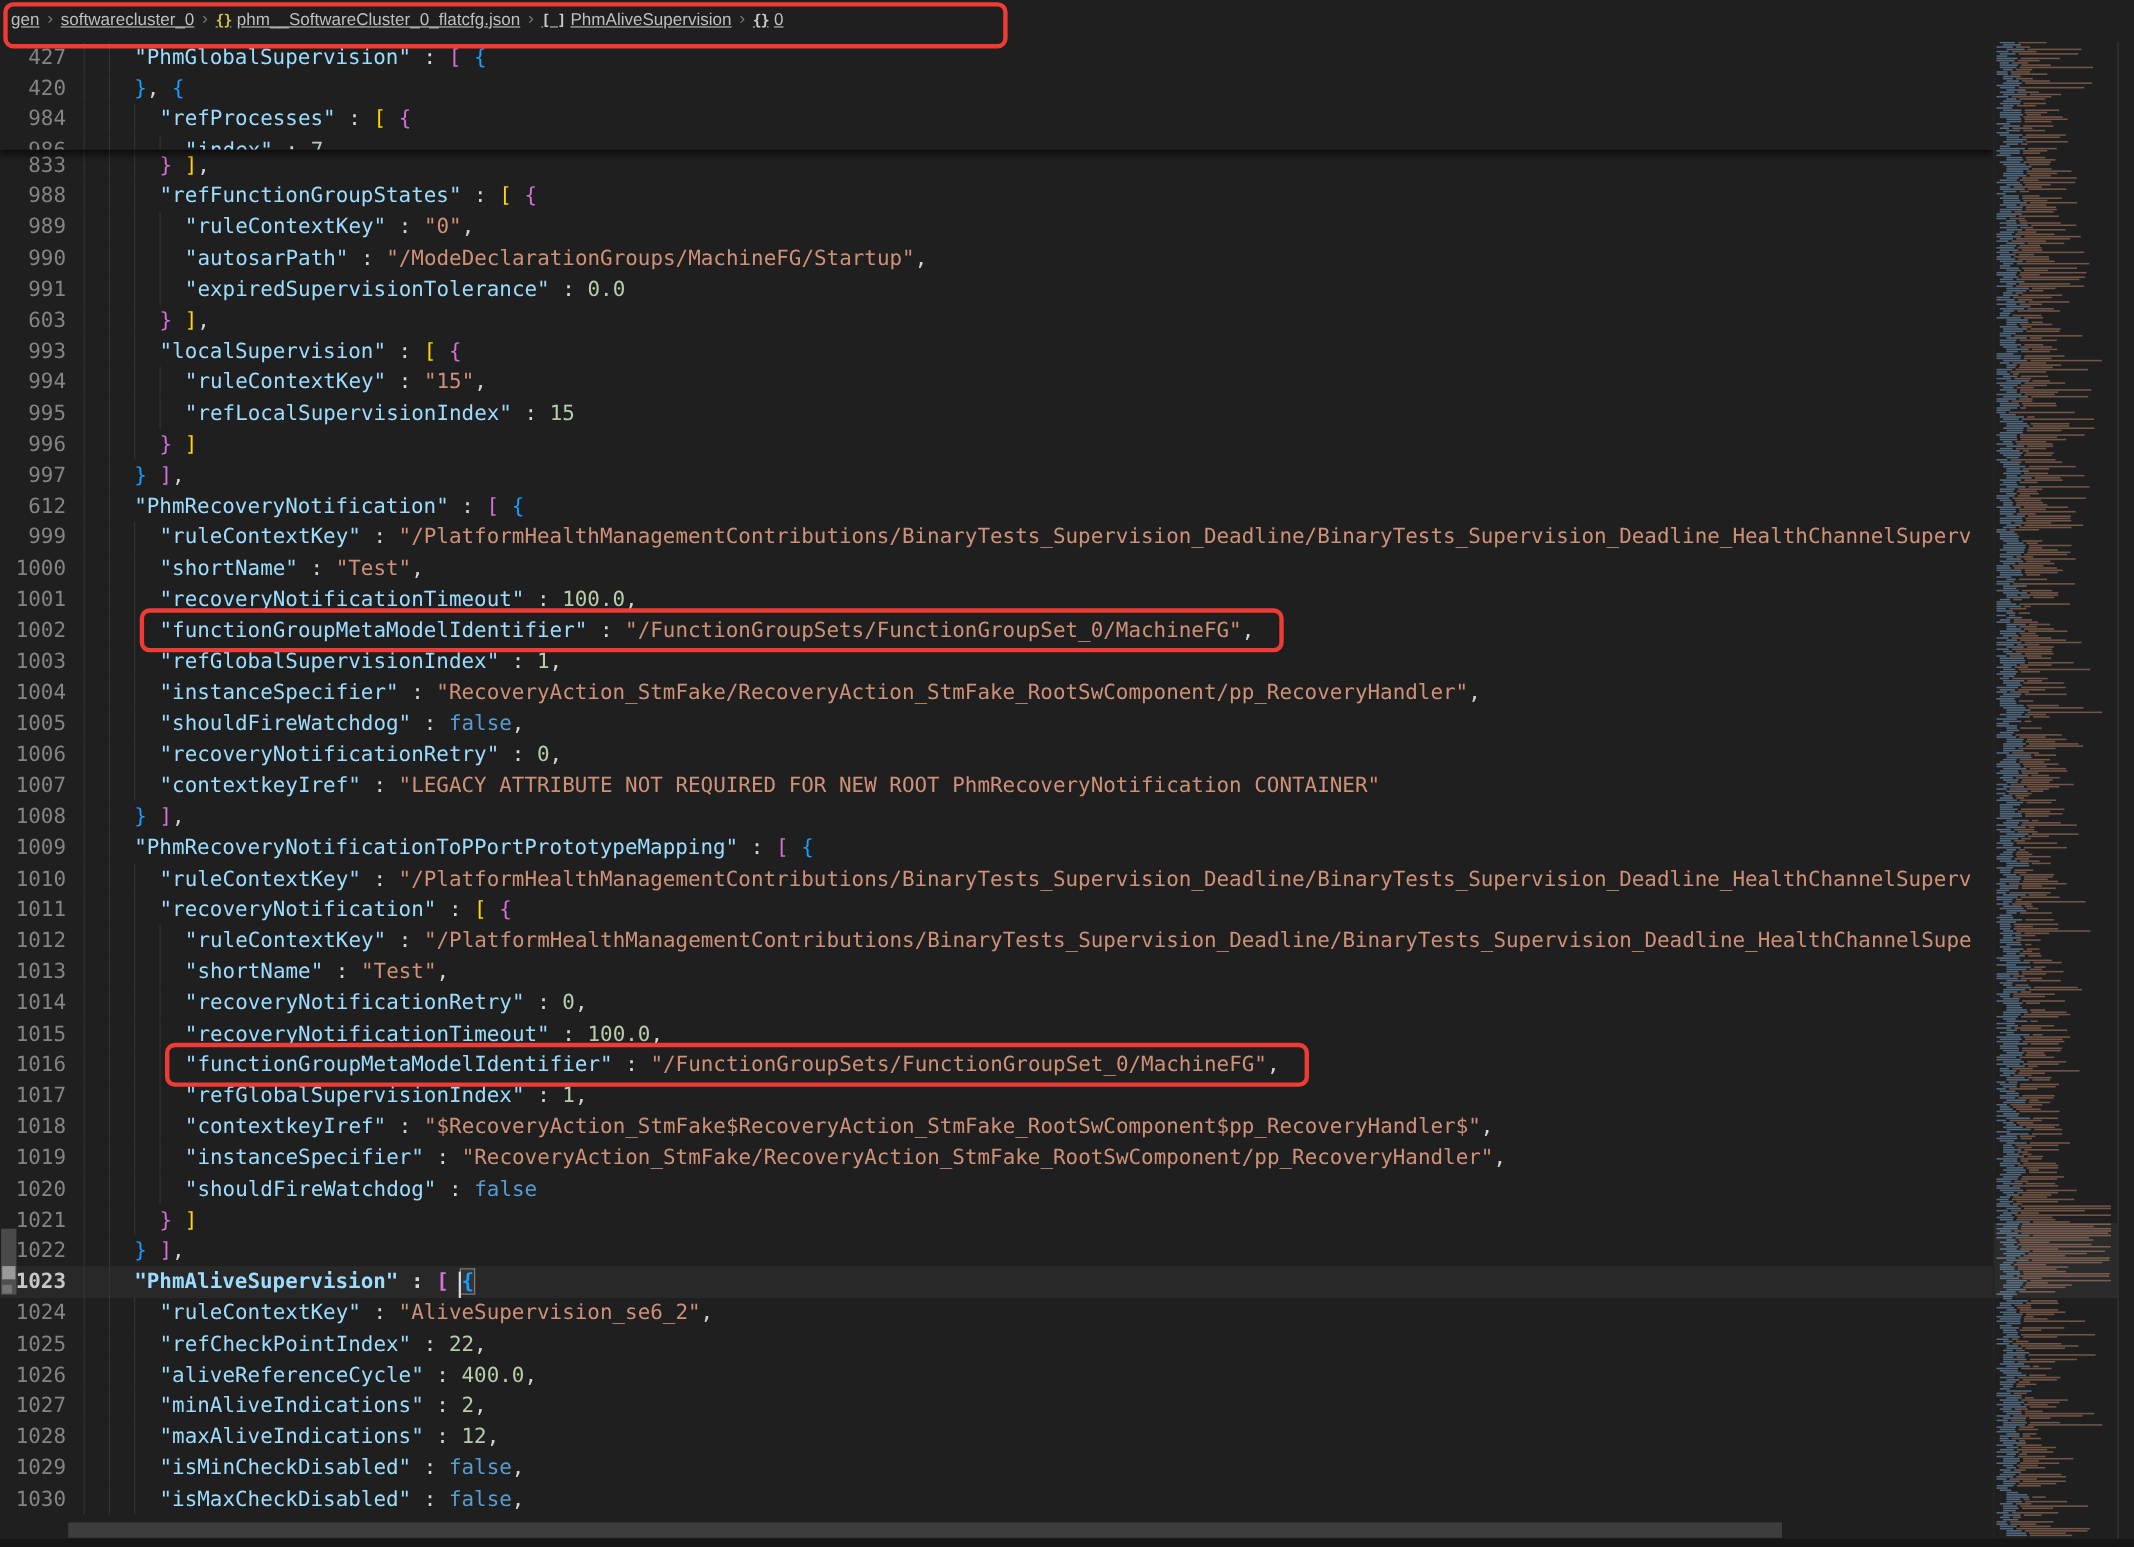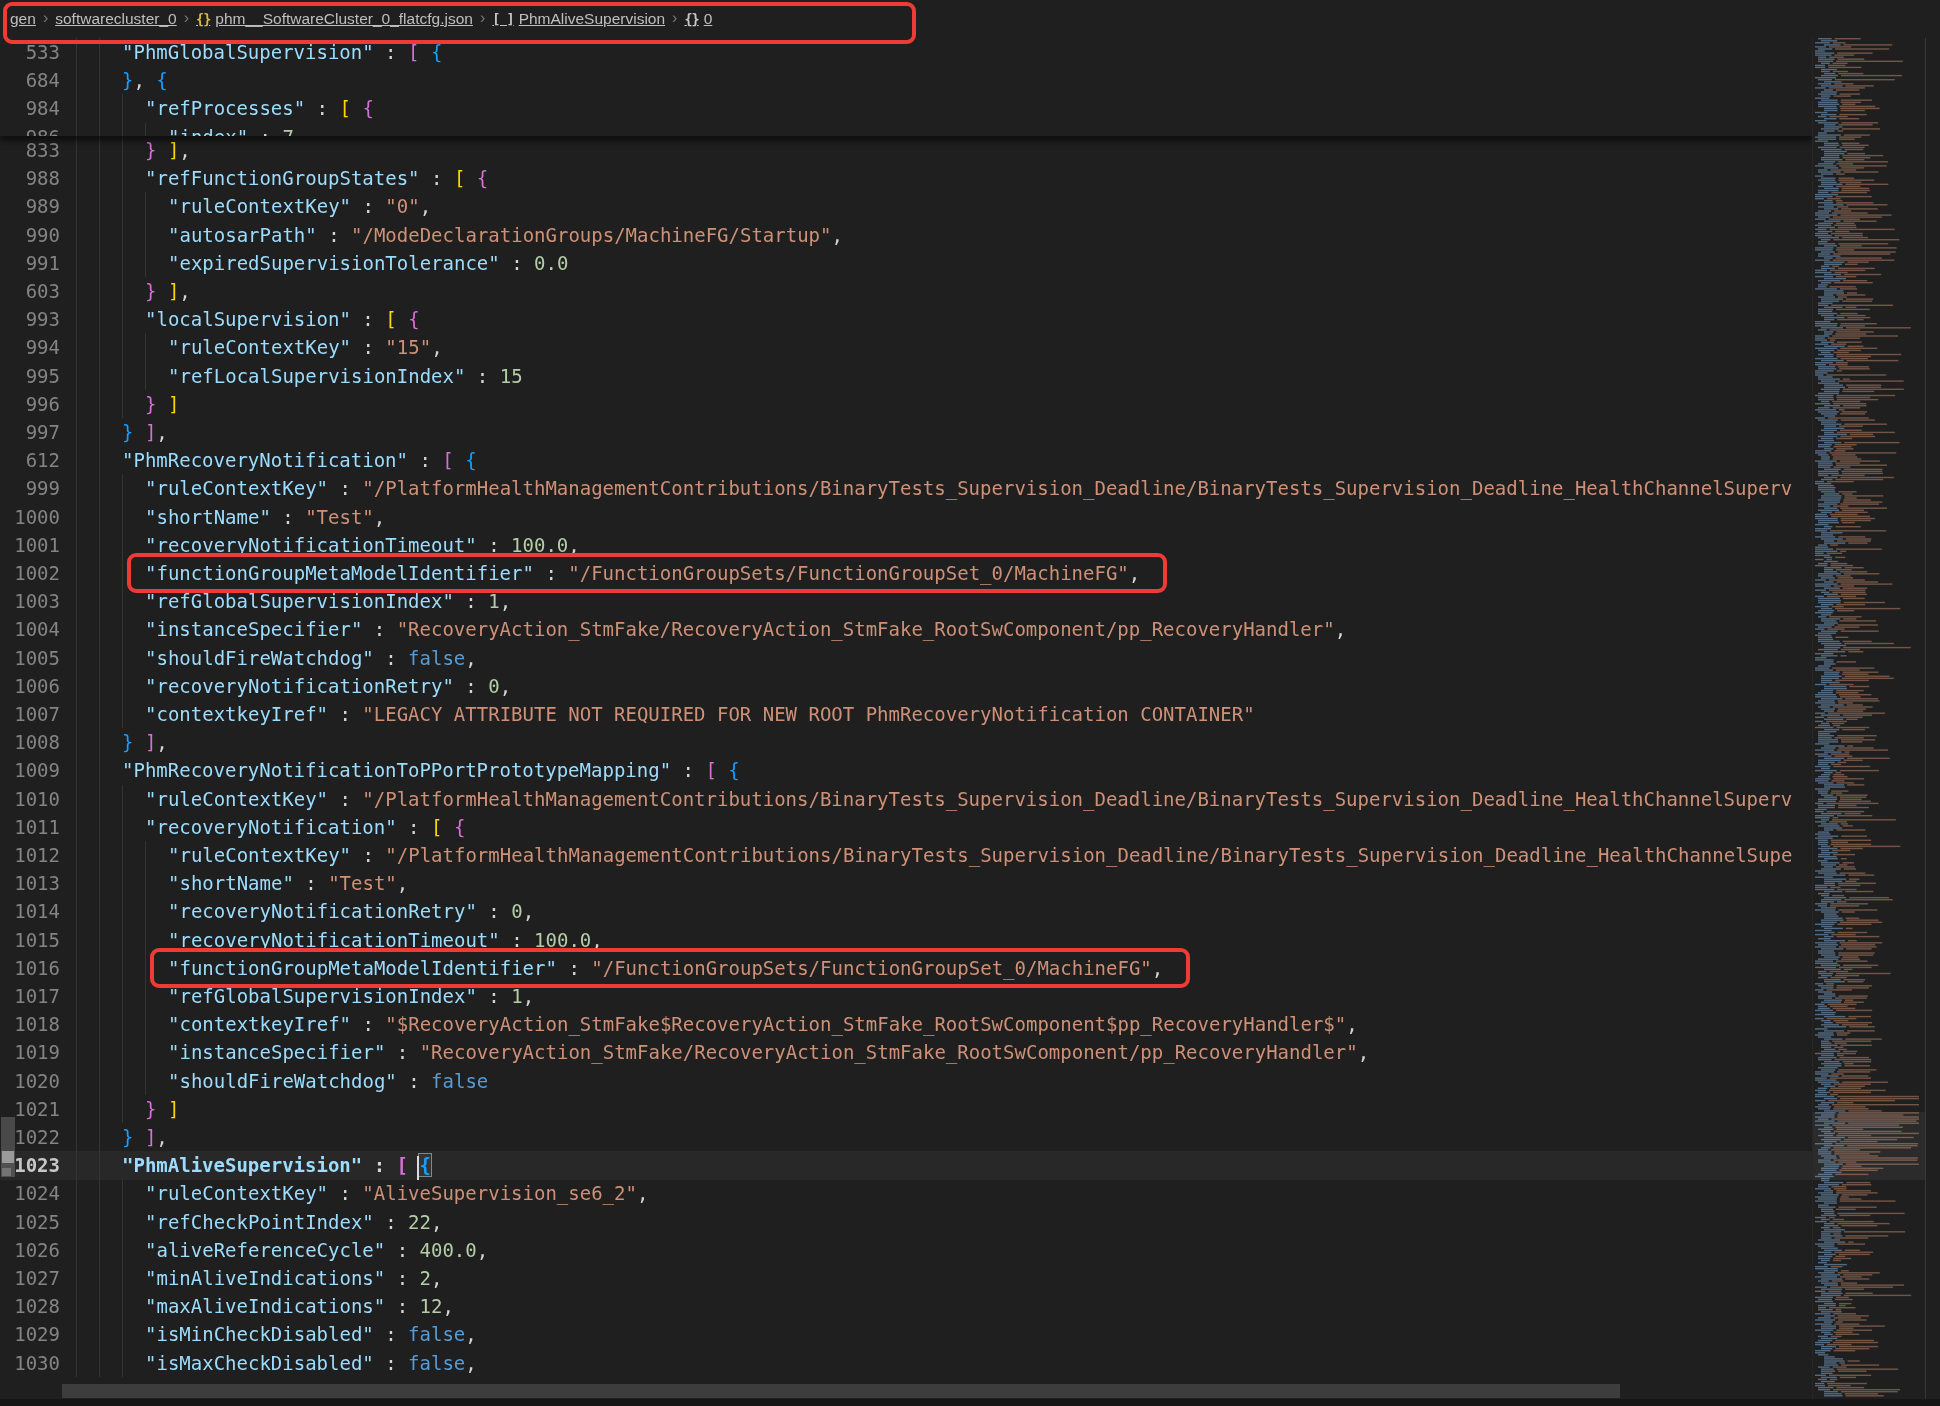--- a/index.html
+++ b/index.html
@@ -123,22 +123,22 @@
       <div class="row" style="top: 1179.4px;"><span class="gutter">1024</span><span class="guide" style="left: 76px;"></span><span class="guide" style="left: 99px;"></span><span class="guide" style="left: 122px;"></span><span class="codetext" style="left: 145px;"><span class="tk-k">"ruleContextKey"</span><span class="tk-p"> : </span><span class="tk-s">"AliveSupervision_se6_2"</span><span class="tk-p">,</span></span></div>
       <div class="row" style="top: 1207.6px;"><span class="gutter">1025</span><span class="guide" style="left: 76px;"></span><span class="guide" style="left: 99px;"></span><span class="guide" style="left: 122px;"></span><span class="codetext" style="left: 145px;"><span class="tk-k">"refCheckPointIndex"</span><span class="tk-p"> : </span><span class="tk-n">22</span><span class="tk-p">,</span></span></div>
       <div class="row" style="top: 1235.8px;"><span class="gutter">1026</span><span class="guide" style="left: 76px;"></span><span class="guide" style="left: 99px;"></span><span class="guide" style="left: 122px;"></span><span class="codetext" style="left: 145px;"><span class="tk-k">"aliveReferenceCycle"</span><span class="tk-p"> : </span><span class="tk-n">400.0</span><span class="tk-p">,</span></span></div>
       <div class="row" style="top: 1264px;"><span class="gutter">1027</span><span class="guide" style="left: 76px;"></span><span class="guide" style="left: 99px;"></span><span class="guide" style="left: 122px;"></span><span class="codetext" style="left: 145px;"><span class="tk-k">"minAliveIndications"</span><span class="tk-p"> : </span><span class="tk-n">2</span><span class="tk-p">,</span></span></div>
       <div class="row" style="top: 1292.2px;"><span class="gutter">1028</span><span class="guide" style="left: 76px;"></span><span class="guide" style="left: 99px;"></span><span class="guide" style="left: 122px;"></span><span class="codetext" style="left: 145px;"><span class="tk-k">"maxAliveIndications"</span><span class="tk-p"> : </span><span class="tk-n">12</span><span class="tk-p">,</span></span></div>
       <div class="row" style="top: 1320.4px;"><span class="gutter">1029</span><span class="guide" style="left: 76px;"></span><span class="guide" style="left: 99px;"></span><span class="guide" style="left: 122px;"></span><span class="codetext" style="left: 145px;"><span class="tk-k">"isMinCheckDisabled"</span><span class="tk-p"> : </span><span class="tk-b">false</span><span class="tk-p">,</span></span></div>
       <div class="row" style="top: 1348.6px;"><span class="gutter">1030</span><span class="guide" style="left: 76px;"></span><span class="guide" style="left: 99px;"></span><span class="guide" style="left: 122px;"></span><span class="codetext" style="left: 145px;"><span class="tk-k">"isMaxCheckDisabled"</span><span class="tk-p"> : </span><span class="tk-b">false</span><span class="tk-p">,</span></span></div>
     </div>
 
   <div class="sticky" id="sticky">
-      <div class="row" style="top: 0px;"><span class="gutter">533</span><span class="guide" style="left: 76px;"></span><span class="guide" style="left: 99px;"></span><span class="codetext" style="left: 122px;"><span class="tk-k">"PhmGlobalSupervision"</span><span class="tk-p"> : </span><span class="tk-m">[</span><span class="tk-p"> </span><span class="tk-u">{</span></span></div>
-      <div class="row" style="top: 28.2px;"><span class="gutter">684</span><span class="guide" style="left: 76px;"></span><span class="guide" style="left: 99px;"></span><span class="codetext" style="left: 122px;"><span class="tk-u">}</span><span class="tk-p">, </span><span class="tk-u">{</span></span></div>
+      <div class="row" style="top: 0px;"><span class="gutter">427</span><span class="guide" style="left: 76px;"></span><span class="guide" style="left: 99px;"></span><span class="codetext" style="left: 122px;"><span class="tk-k">"PhmGlobalSupervision"</span><span class="tk-p"> : </span><span class="tk-m">[</span><span class="tk-p"> </span><span class="tk-u">{</span></span></div>
+      <div class="row" style="top: 28.2px;"><span class="gutter">420</span><span class="guide" style="left: 76px;"></span><span class="guide" style="left: 99px;"></span><span class="codetext" style="left: 122px;"><span class="tk-u">}</span><span class="tk-p">, </span><span class="tk-u">{</span></span></div>
       <div class="row" style="top: 56.4px;"><span class="gutter">984</span><span class="guide" style="left: 76px;"></span><span class="guide" style="left: 99px;"></span><span class="guide" style="left: 122px;"></span><span class="codetext" style="left: 145px;"><span class="tk-k">"refProcesses"</span><span class="tk-p"> : </span><span class="tk-y">[</span><span class="tk-p"> </span><span class="tk-m">{</span></span></div>
       <div class="row" style="top: 84.6px;"><span class="gutter">986</span><span class="guide" style="left: 76px;"></span><span class="guide" style="left: 99px;"></span><span class="guide" style="left: 122px;"></span><span class="guide" style="left: 145px;"></span><span class="codetext" style="left: 168px;"><span class="tk-k">"index"</span><span class="tk-p"> : </span><span class="tk-n">7</span></span></div>
     </div>
 
   <div class="minimap">
     <svg id="mmsvg" width="113" height="1406" xmlns="http://www.w3.org/2000/svg">
         <rect x="2" y="36.0" width="10.8" height="1.4" fill="rgba(125,170,212,0.55)"></rect>
         <rect x="15.849838769761845" y="36.0" width="49.4" height="1.4" fill="rgba(200,140,110,0.5)"></rect>
         <rect x="5" y="38.0" width="13.7" height="1.4" fill="rgba(125,170,212,0.55)"></rect>
         <rect x="21.715688455384225" y="38.0" width="25.8" height="1.4" fill="rgba(200,140,110,0.5)"></rect>

